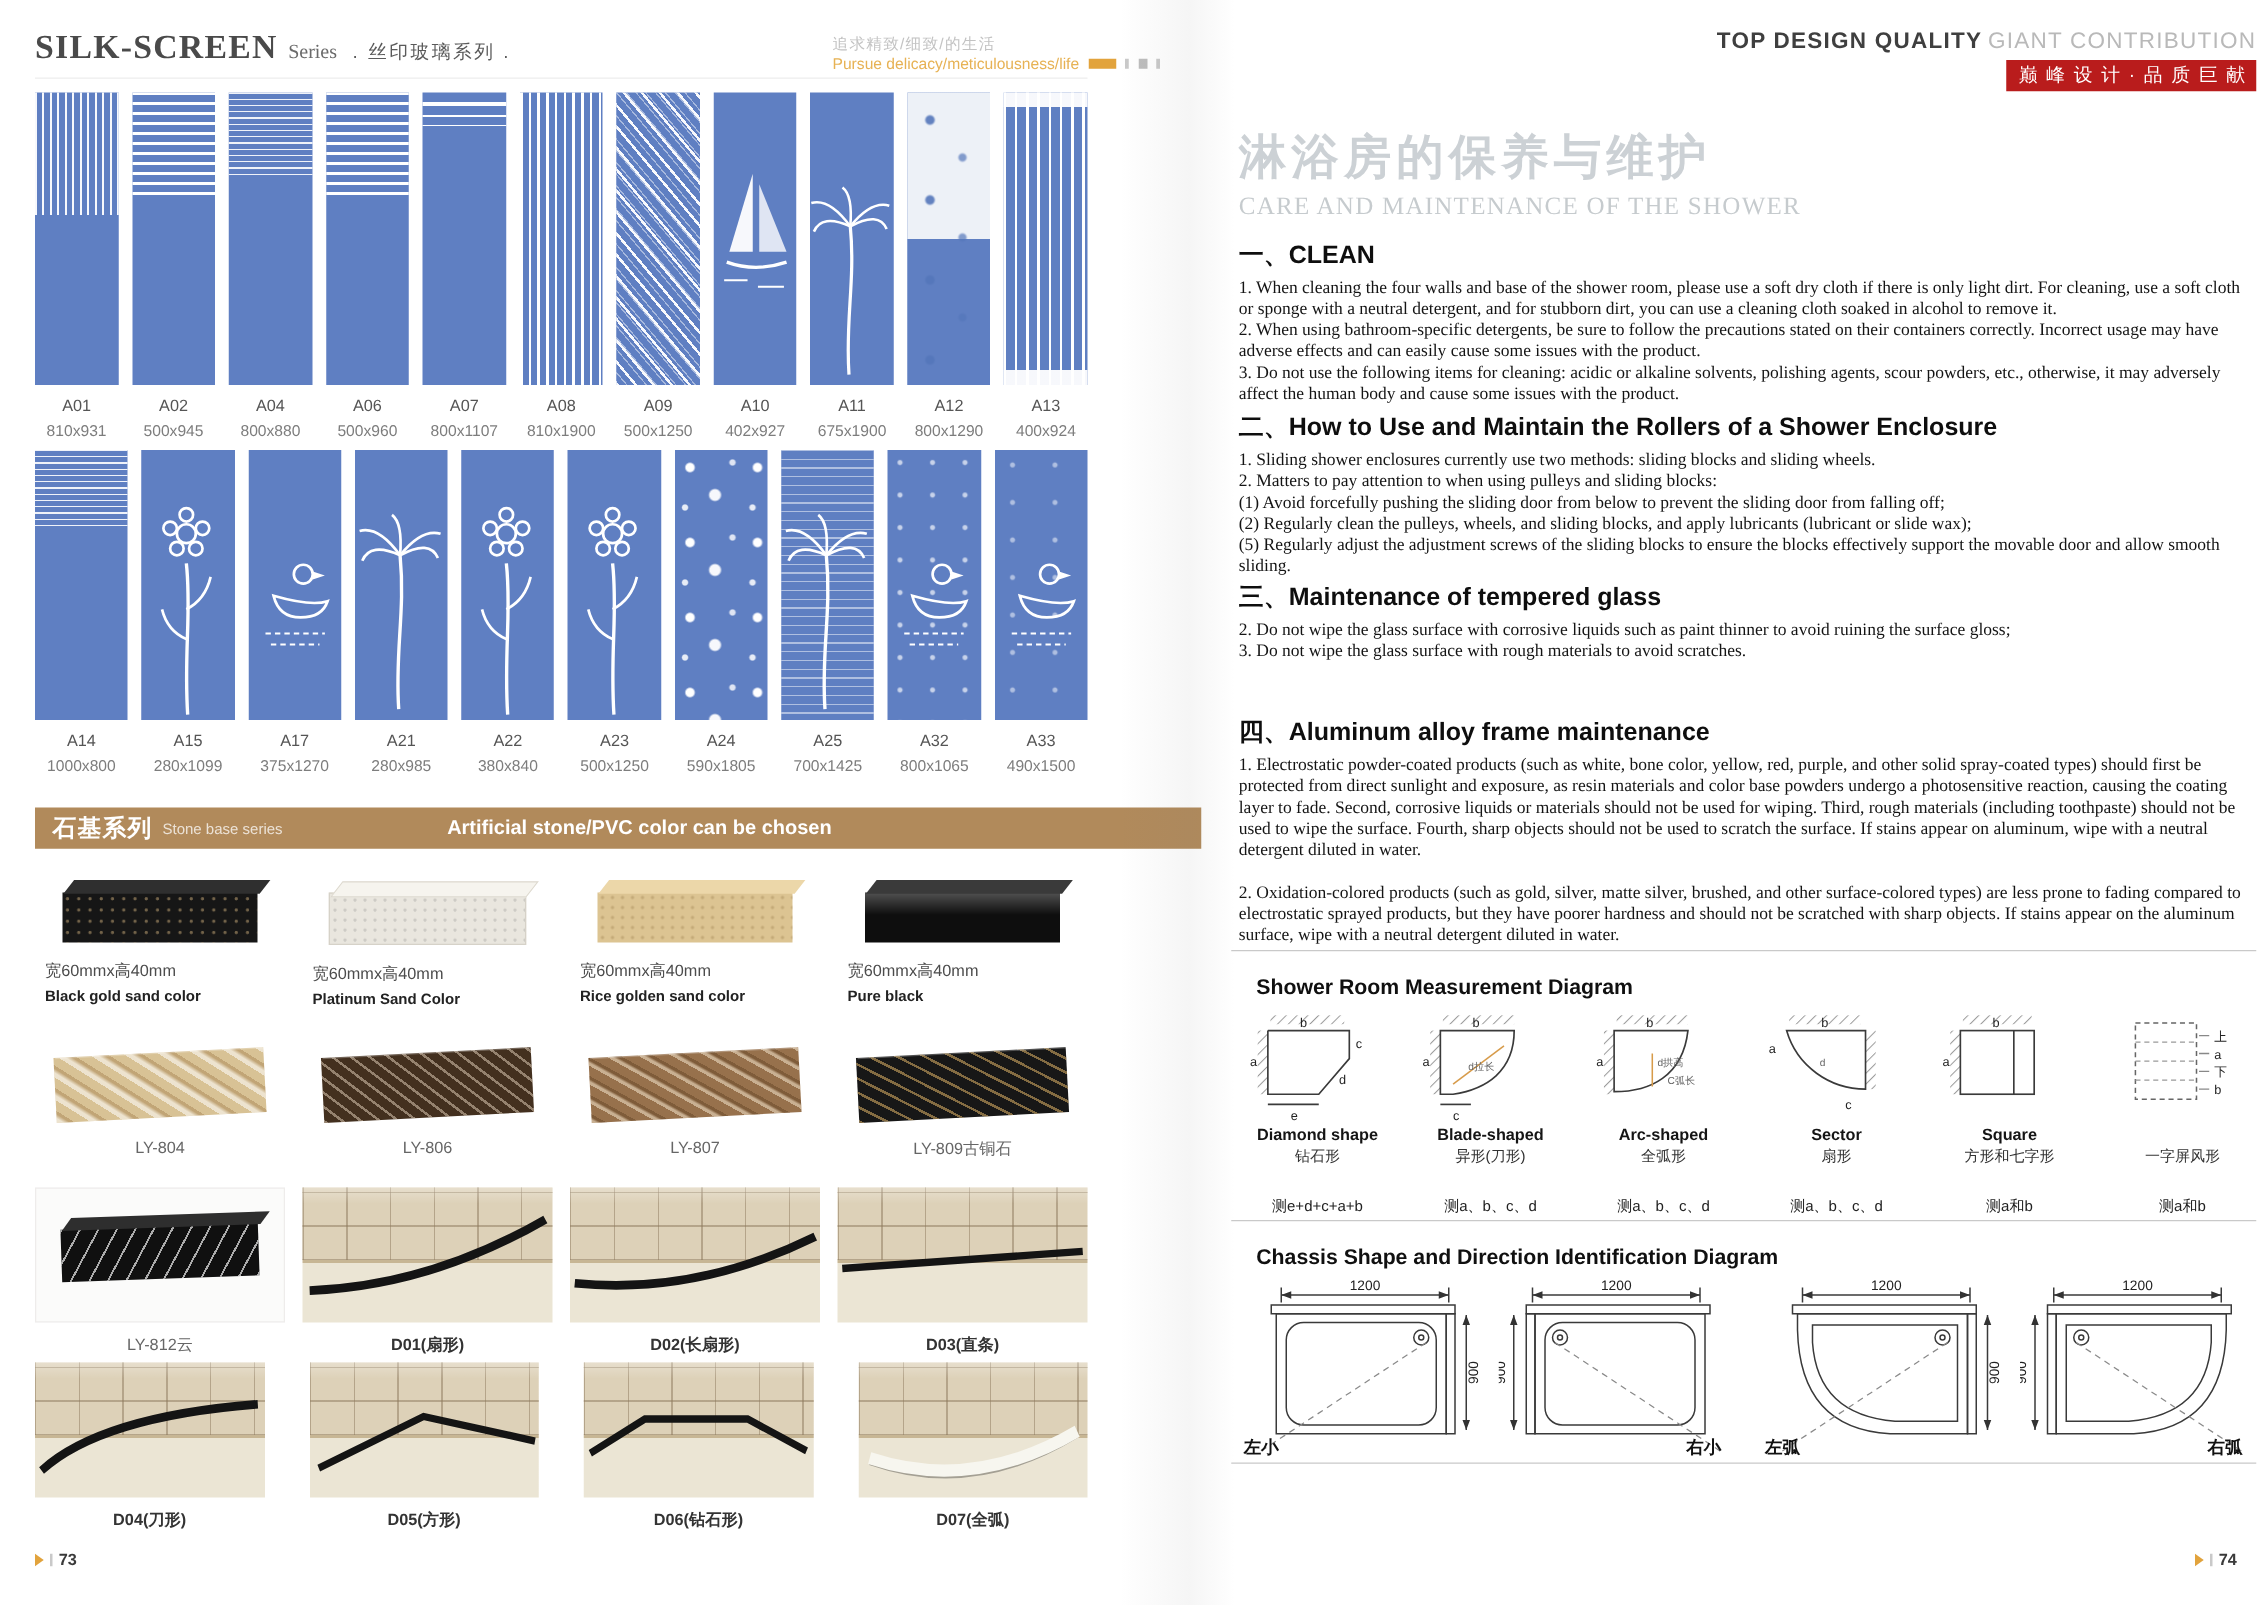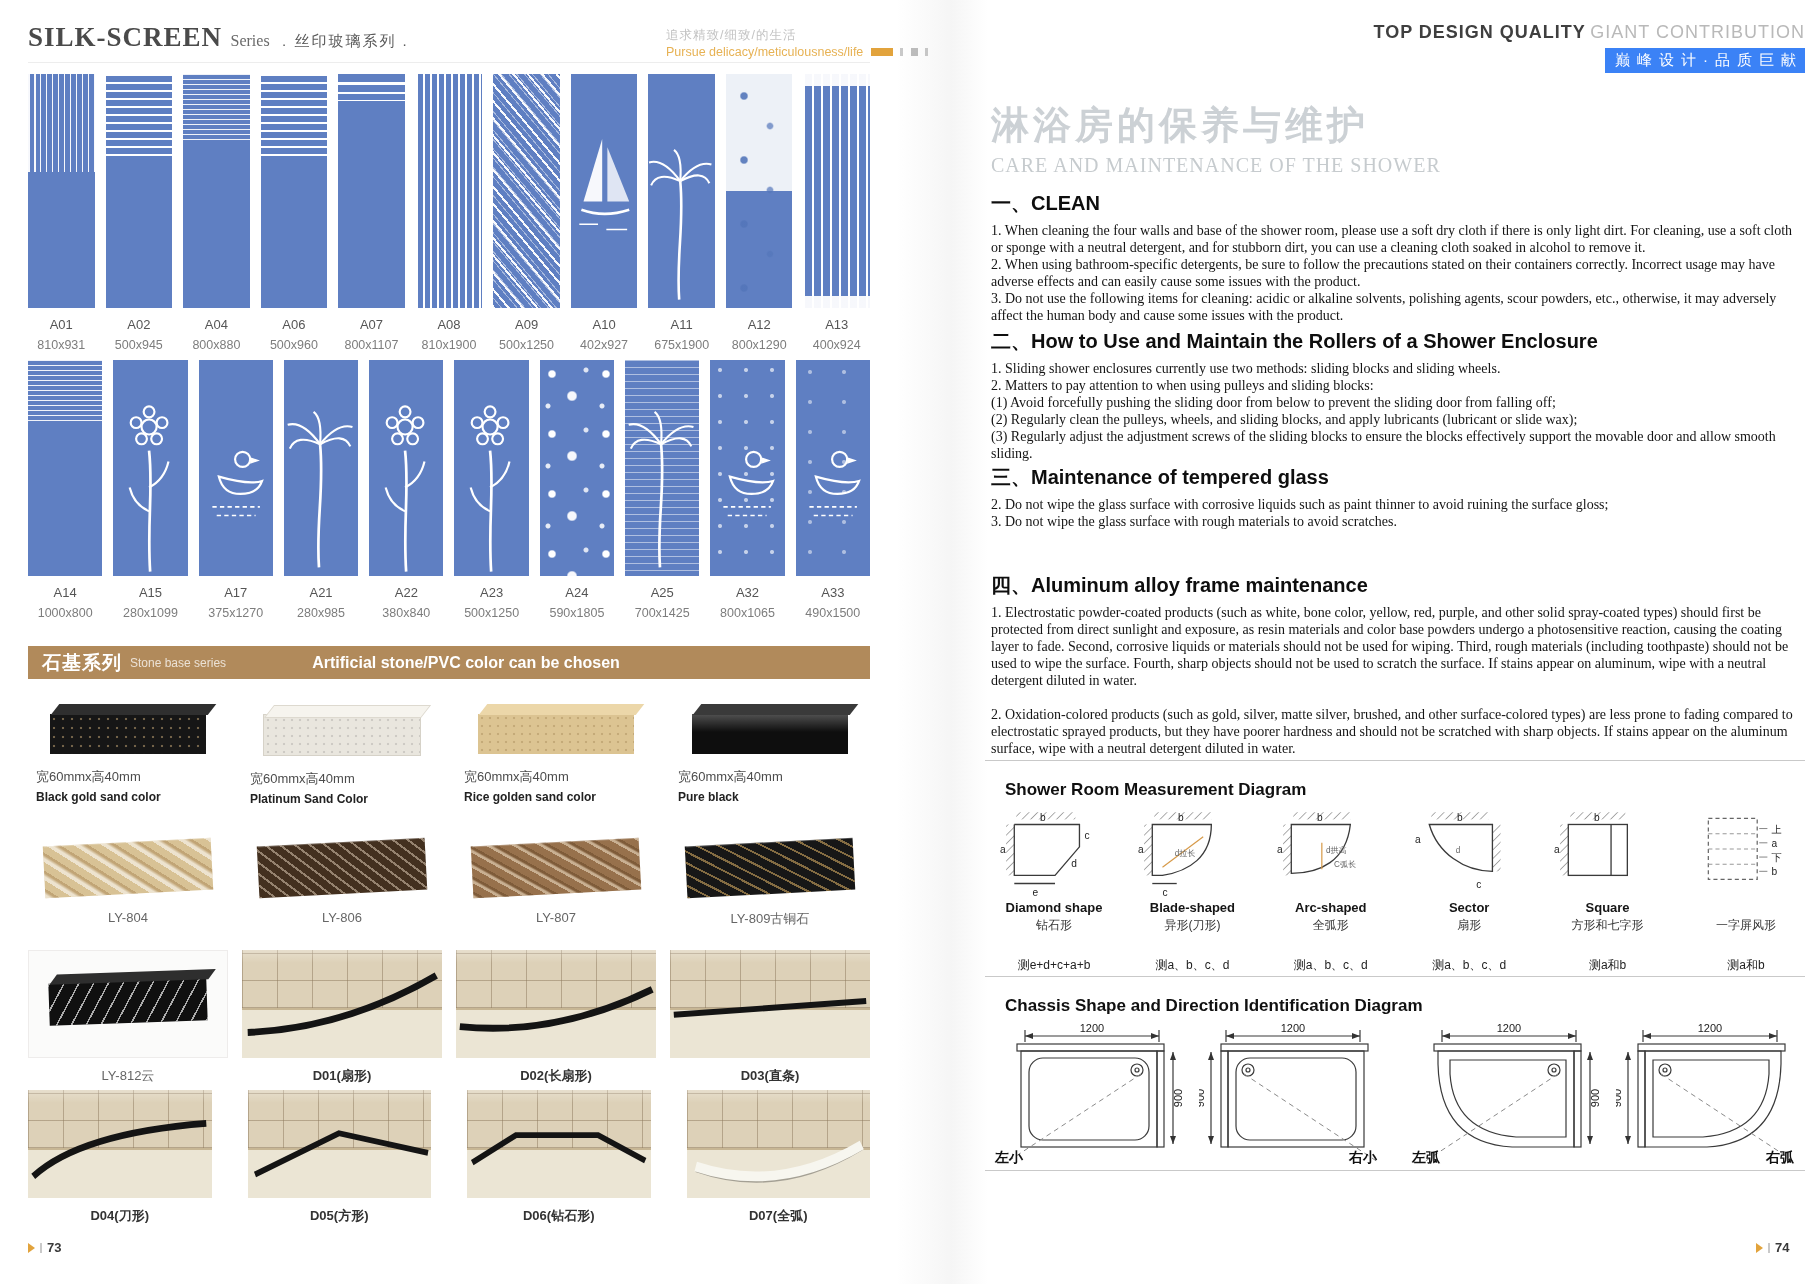--- a/index.html
+++ b/index.html
@@ -16,21 +16,21 @@
   .slogan-en{font-size:12.5px;color:#e7b254;}
   .cbar{display:inline-block;height:8px;vertical-align:middle;margin-left:3px;}
   .cbar.o{width:22px;background:#e2a33c;}
   .cbar.g1{width:3px;background:#c9c9c9;}
   .cbar.g2{width:7px;background:#bdbdbd;}
 
   
   .brand{position:absolute;top:22px;right:8px;text-align:right;}
   .brand-bold{font-size:18px;font-weight:bold;color:#3f3f3f;letter-spacing:1px;}
   .brand-light{font-size:18px;color:#b9b9b9;letter-spacing:1px;}
-  .brand-box{display:inline-block;margin-top:5px;background:#3b82f6;color:#fff;font-size:15px;
+  .brand-box{display:inline-block;margin-top:5px;background:#b91c1c;color:#fff;font-size:15px;
              letter-spacing:7px;padding:3px 2px 3px 10px;}
 
   
   .grow{position:absolute;left:28px;width:842px;display:flex;gap:11px;}
   #grow1{top:74px;}
   #grow2{top:360px;}
   .gcell{flex:1;min-width:0;text-align:center;}
   .glass{position:relative;width:100%;background:#5f7fc2;overflow:hidden;}
   .h1 .glass{height:234px;} .h2 .glass{height:216px;}
   .gcode{margin-top:9px;font-size:13px;color:#555;}
@@ -68,21 +68,21 @@
   .pat-shower-kid{background-image:radial-gradient(circle at 10px 10px,rgba(255,255,255,.65) 0 1.5px,transparent 2.5px);background-size:26px 26px;}
   .pat-bath-duck{background-image:radial-gradient(circle at 14px 12px,rgba(255,255,255,.5) 0 1.5px,transparent 2.5px);background-size:34px 30px;}
 
   .motif{display:none;position:absolute;left:0;top:0;width:100%;height:100%;}
   .pat-lotus .m-flower,.pat-tulips .m-flower,.pat-pond .m-flower{display:block;}
   .pat-sailboat .m-boat{display:block;}
   .pat-ducks .m-duck,.pat-bath-duck .m-duck,.pat-shower-kid .m-duck{display:block;}
   .pat-bamboo .m-palm,.pat-palm .m-palm,.pat-reeds .m-palm{display:block;}
 
   
-  .stonebar{position:absolute;left:28px;top:646px;width:842px;height:33px;background:#b18a5b;
+  .stonebar{position:absolute;left:28px;top:646px;width:933px;height:33px;background:#b18a5b;
             display:flex;align-items:center;padding:0 14px;box-sizing:border-box;color:#fff;}
   .sb-cn{font-size:19px;font-weight:bold;letter-spacing:1px;}
   .sb-en{font-size:12px;color:rgba(255,255,255,.75);margin-left:8px;}
   .sb-note{font-size:16px;font-weight:bold;margin:0 auto;padding-right:150px;}
 
   .prow{position:absolute;left:28px;width:842px;display:flex;gap:14px;}
   #rowA{top:690px;} #rowB{top:812px;} #rowC{top:950px;} #rowD{top:1090px;gap:36px;}
   .pcell{flex:1;min-width:0;}
   .sbar{position:relative;width:78%;height:40px;margin:24px auto 14px;}
   .sbar::before{content:"";position:absolute;left:5px;right:-6px;top:-10px;height:11px;transform:skewX(-38deg);}
@@ -639,21 +639,21 @@
     <div class="sec-h">二、How to Use and Maintain the Rollers of a Shower Enclosure</div>
 
       <div class="sec-line">1. Sliding shower enclosures currently use two methods: sliding blocks and sliding wheels.</div>
 
       <div class="sec-line">2. Matters to pay attention to when using pulleys and sliding blocks:</div>
 
       <div class="sec-line">(1) Avoid forcefully pushing the sliding door from below to prevent the sliding door from falling off;</div>
 
       <div class="sec-line">(2) Regularly clean the pulleys, wheels, and sliding blocks, and apply lubricants (lubricant or slide wax);</div>
 
-      <div class="sec-line">(3) Regularly adjust the adjustment screws of the sliding blocks to ensure the blocks effectively support the movable door and allow smooth sliding.</div>
+      <div class="sec-line">(5) Regularly adjust the adjustment screws of the sliding blocks to ensure the blocks effectively support the movable door and allow smooth sliding.</div>
 
   </div>
   <div class="sec" style="top:464px">
     <div class="sec-h">三、Maintenance of tempered glass</div>
 
 
       <div class="sec-line">2. Do not wipe the glass surface with corrosive liquids such as paint thinner to avoid ruining the surface gloss;</div>
 
       <div class="sec-line">3. Do not wipe the glass surface with rough materials to avoid scratches.</div>
 

